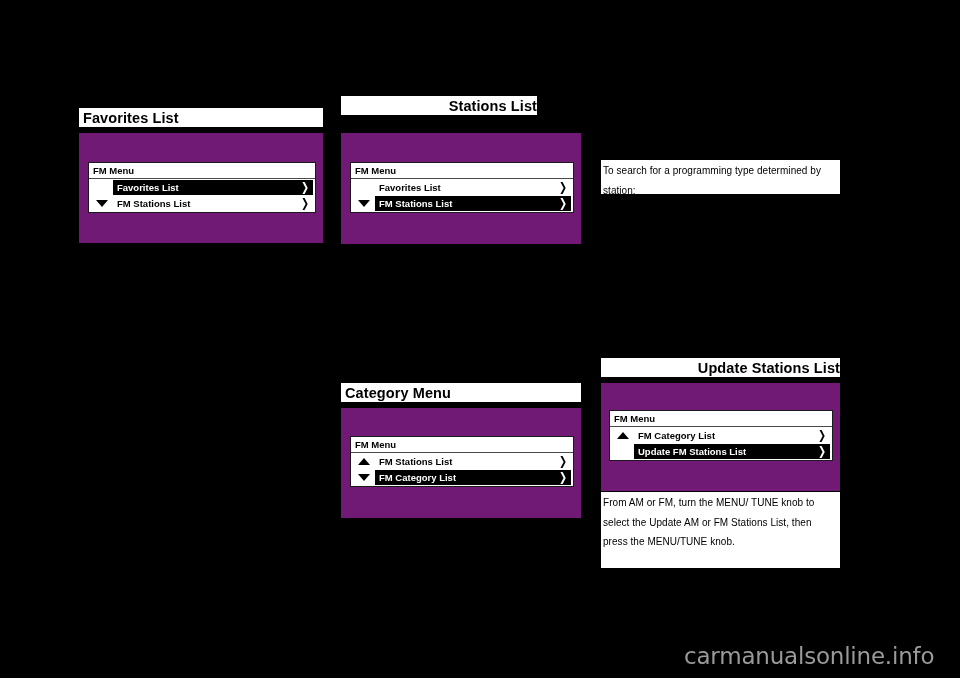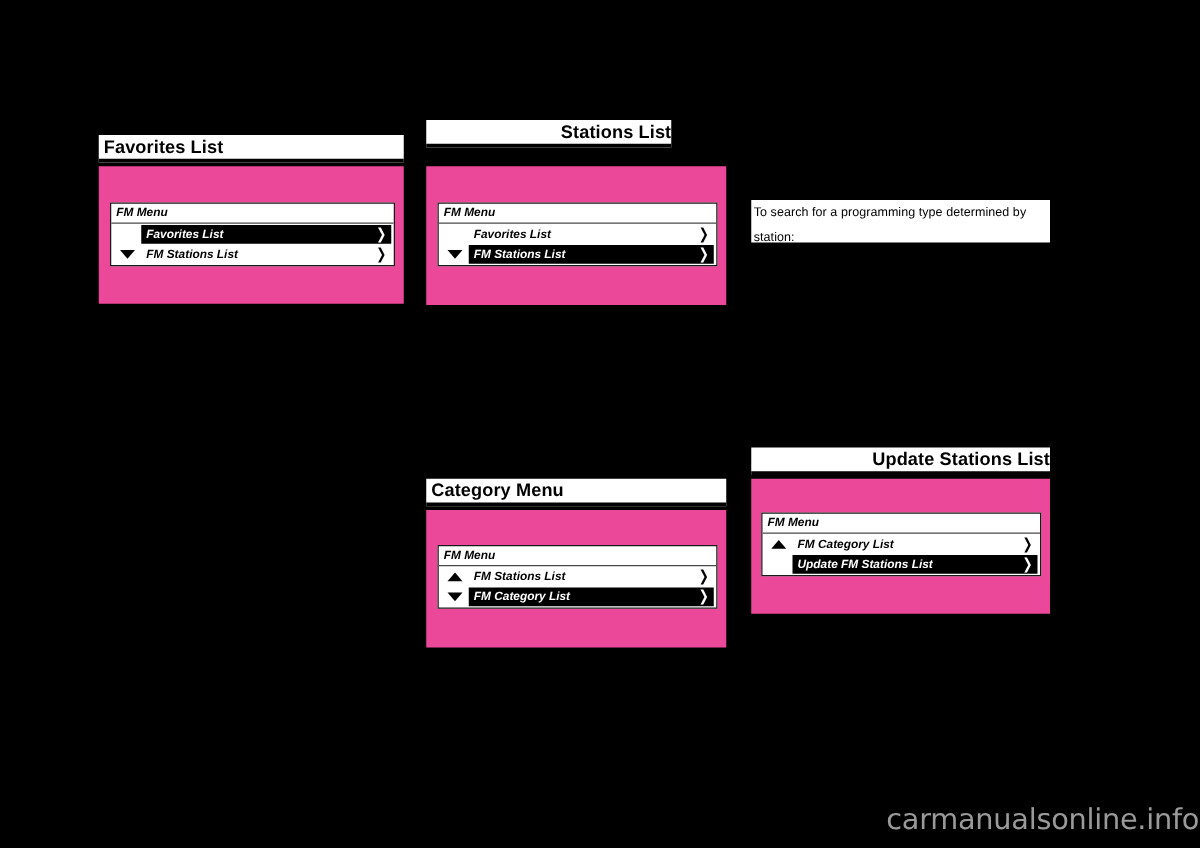--- a/index.html
+++ b/index.html
@@ -48,23 +48,22 @@
     font-size: 10px;
     line-height: 19.5px;
     color: #000;
     padding: 1px 2px 1px 2px;
     letter-spacing: 0.05px;
   }
 
   
   .figure {
     position: absolute;
-    background: #ec4899;
-    box-sizing: border-box;
-    font-style: italic;
+    background: #701a75;
+    box-sizing: border-box;
   }
   .radio {
     position: absolute;
     background: #ffffff;
     border: 1.6px solid #1a1a1a;
     box-sizing: border-box;
     overflow: hidden;
   }
   .radio-title {
     position: relative;
@@ -286,16 +285,17 @@
           <span class="rlabelbox">
             <span class="rlabel">Update FM Stations List</span>
             <span class="chev">❯</span>
           </span>
         </div>
 
       </div>
     </div>
   </div>
 
-
-  <div class="watermark" style="left:684px; top:643px;margin-left:25px;">carmanualsonline.info</div>
+  <div class="para" style="left:601px; top:492px; width:239px; height:76px;">From AM or FM, turn the MENU/ TUNE knob to select the Update AM or FM Stations List, then press the MENU/TUNE knob.</div>
+
+  <div class="watermark" style="left:684px; top:643px;">carmanualsonline.info</div>
 
 </div>
 
 </body></html>

